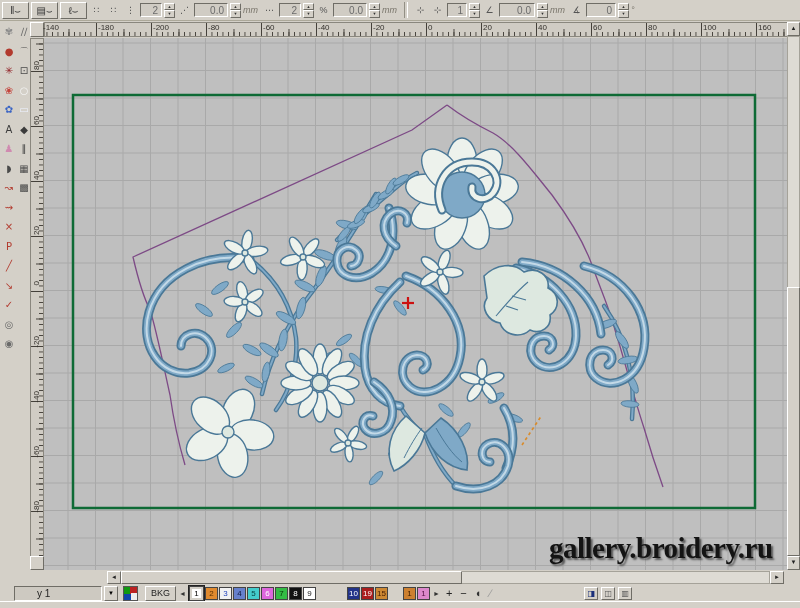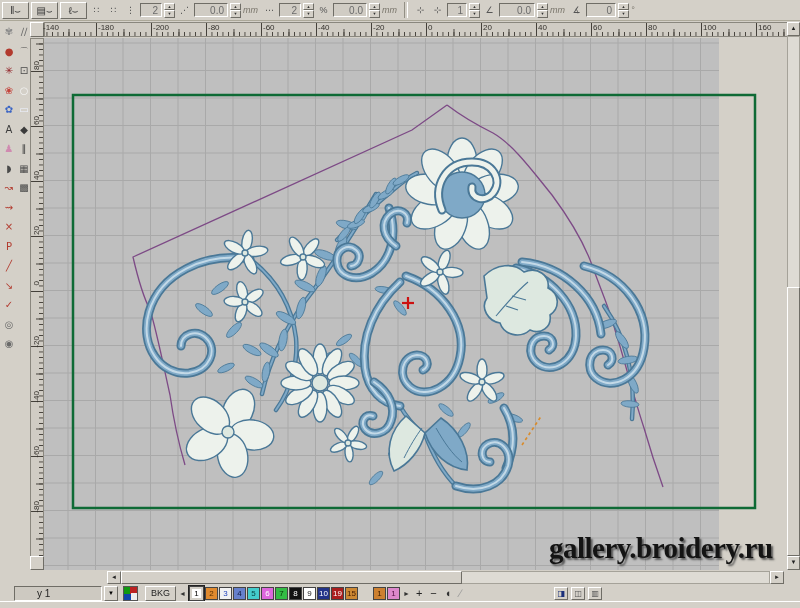--- a/index.html
+++ b/index.html
@@ -50,21 +50,21 @@
       linear-gradient(#44403a 0 1px,transparent 1px),
       linear-gradient(#44403a 0 1px,transparent 1px);
     background-size:100% 55px,7px 27.5px,4px 5.5px;
     background-position:0 32px,100% 4.5px,100% 4.5px;
     background-repeat:repeat-y;}
   #ruler-v .rl{position:absolute;left:1px;font-size:8px;color:#33302b;
     writing-mode:vertical-rl;transform:rotate(180deg);}
   #ruler-v-end{position:absolute;left:30px;top:556px;width:14px;height:14px;
     background:#d4d0c8;border:1px solid;border-color:#fff #6f6d66 #6f6d66 #fff;box-sizing:border-box;}
   
-  #canvas{position:absolute;left:44px;top:38px;width:675px;height:532px;
+  #canvas{position:absolute;left:44px;top:38px;width:743px;height:532px;
     background-color:var(--bg,#bfbfbf);
     background-image:
       linear-gradient(90deg,var(--grid,#a9a9a9) 0 1px,transparent 1px),
       linear-gradient(var(--grid,#a9a9a9) 0 1px,transparent 1px);
     background-size:27.5px 27.5px;background-position:23.5px 4.5px;}
   #design-svg{position:absolute;left:0;top:0;}
   #watermark{position:absolute;left:505px;top:494px;
     font-family:"Liberation Serif","DejaVu Serif",serif;font-weight:bold;
     font-size:29px;color:#141414;letter-spacing:-0.5px;
     text-shadow:2px 2px 2px rgba(70,70,70,.85);}
@@ -480,21 +480,21 @@
   <span id="swatch-strip" style="display:flex;align-items:center;gap:1px;">
       <div class="swatch sel" style="background: rgb(255, 255, 255); color: rgb(0, 0, 0);">1<div class="ul"></div></div>
       <div class="swatch" style="background: rgb(224, 138, 46); color: rgb(90, 48, 0);">2<div class="ul"></div></div>
       <div class="swatch" style="background: rgb(242, 242, 242); color: rgb(34, 68, 187);">3<div class="ul"></div></div>
       <div class="swatch" style="background: rgb(102, 128, 204); color: rgb(16, 24, 64);">4<div class="ul"></div></div>
       <div class="swatch" style="background: rgb(68, 204, 204); color: rgb(6, 68, 68);">5</div>
       <div class="swatch" style="background: rgb(221, 102, 221); color: rgb(255, 255, 255);">6<div class="ul"></div></div>
       <div class="swatch" style="background: rgb(51, 187, 68); color: rgb(6, 51, 6);">7<div class="ul"></div></div>
       <div class="swatch" style="background: rgb(17, 17, 17); color: rgb(255, 255, 255);">8</div>
       <div class="swatch" style="background: rgb(255, 255, 255); color: rgb(34, 34, 34);">9</div>
-      <div class="swatch" style="background: rgb(34, 51, 136); color: rgb(255, 255, 255);">10</div>
+      <div class="swatch" style="background: rgb(34, 51, 136); color: rgb(255, 255, 255); margin-left: 30px;">10</div>
       <div class="swatch" style="background: rgb(170, 29, 29); color: rgb(255, 255, 255);">19</div>
       <div class="swatch" style="background: rgb(204, 136, 51); color: rgb(68, 26, 0);">15</div>
       <div class="swatch" style="background: #000000; color: rgb(255, 255, 255); margin-top: 36px;">13<div class="ul"></div></div>
       <div class="swatch" style="background: rgb(204, 128, 48); color: rgb(64, 32, 0);">1</div>
       <div class="swatch" style="background: rgb(221, 136, 204); color: rgb(85, 17, 68);">1</div>
     </span>
   <span class="pal-arrow">►</span>
   <span class="pal-ctl">+</span>
   <span class="pal-ctl">−</span>
   <span class="pal-ctl" style="color:#333;">◖</span>

